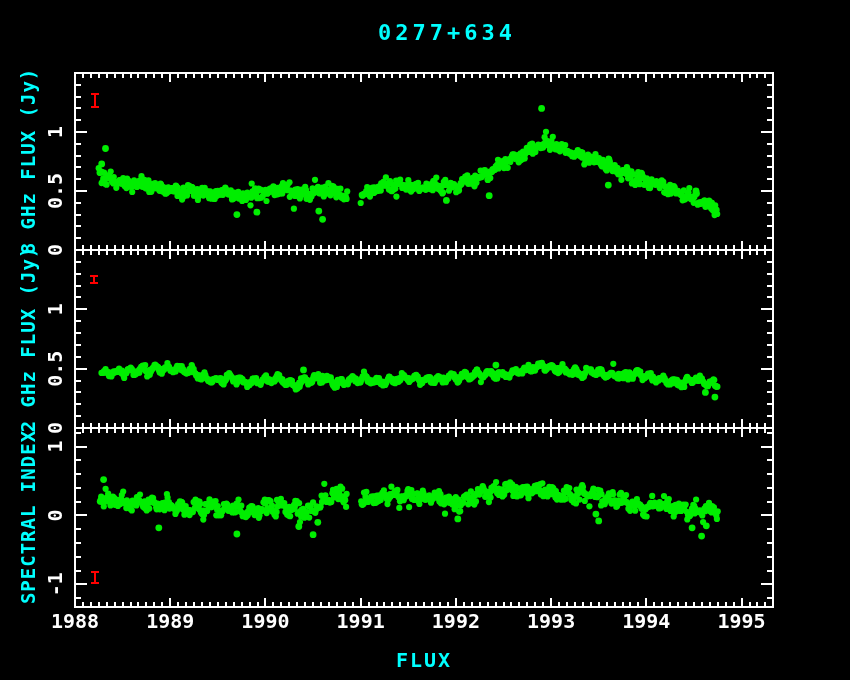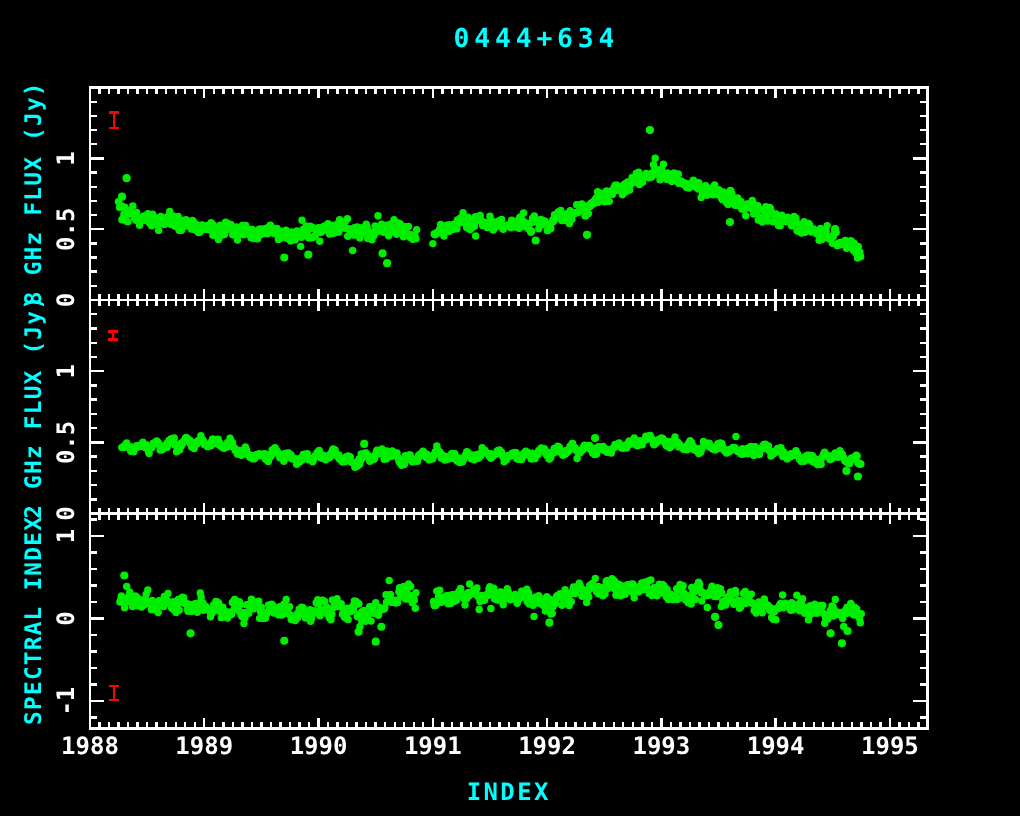--- a/index.html
+++ b/index.html
@@ -3114,18 +3114,18 @@
         <line x1="94.04502046385173" y1="276.344" x2="94.04502046385173" y2="282.9893333333333"></line>
         <line x1="90.04502046385173" y1="276.344" x2="98.04502046385173" y2="276.344"></line>
         <line x1="90.04502046385173" y1="282.9893333333333" x2="98.04502046385173" y2="282.9893333333333"></line>
       </g>
       <g stroke="#ff0000" stroke-width="2" shape-rendering="crispEdges">
         <line x1="94.99727148704322" y1="571.5442307692308" x2="94.99727148704322" y2="583.248076923077"></line>
         <line x1="90.99727148704322" y1="571.5442307692308" x2="98.99727148704322" y2="571.5442307692308"></line>
         <line x1="90.99727148704322" y1="583.248076923077" x2="98.99727148704322" y2="583.248076923077"></line>
       </g>
     </svg>
-  <div class="title">0444+634</div>
+  <div class="title">0277+634</div>
   <div class="ylab" id="yl0">8 GHz FLUX (Jy)</div>
   <div class="ylab" id="yl1">2 GHz FLUX (Jy)</div>
   <div class="ylab" id="yl2">SPECTRAL INDEX</div>
-  <div class="xlab">INDEX</div>
+  <div class="xlab">FLUX</div>
 </div>
 
 </body></html>

